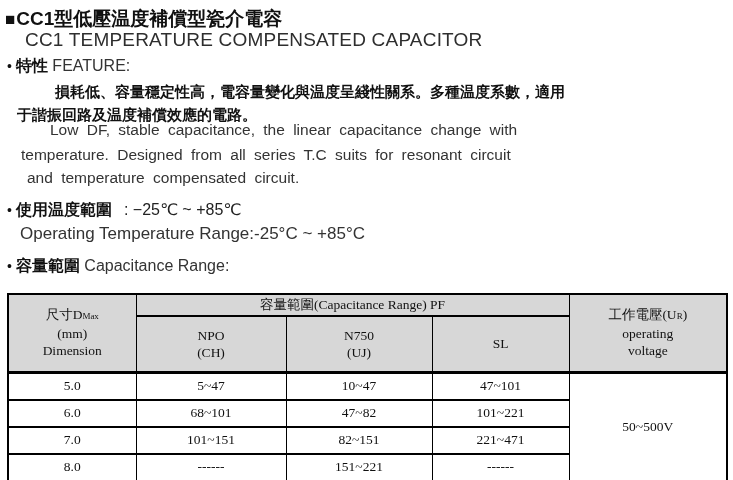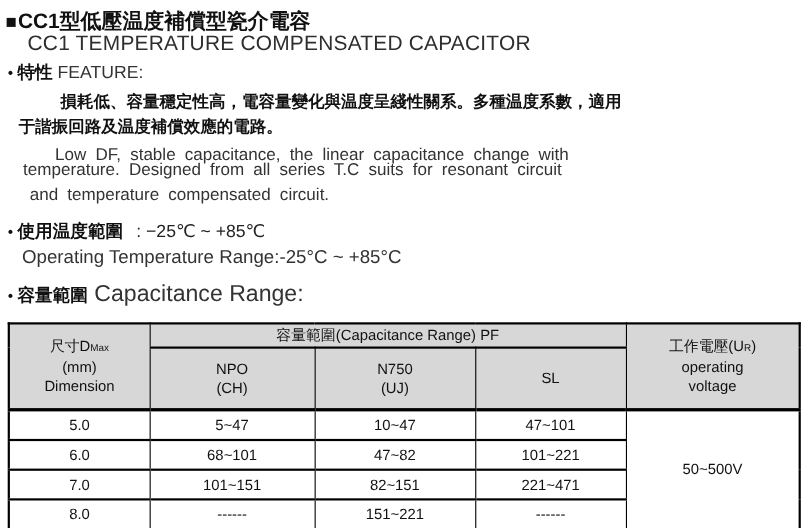--- a/index.html
+++ b/index.html
@@ -15,40 +15,40 @@
   #subtitle{left:25px;top:29px;font-size:19px;font-weight:500;color:#2e2e2e;letter-spacing:0.2px;}
 
   
   #feature-head{left:7px;top:56px;font-size:16px;}
   .bullet{font-size:14px;margin-right:4px;color:#111;}
   .zh-b{font-weight:bold;color:#111;}
   .en-t{color:#333;}
   #zh1{left:55px;top:83px;font-size:15px;font-weight:bold;color:#111;}
   #zh2{left:17px;top:106px;font-size:15px;font-weight:bold;color:#111;}
   .en-line{font-size:15.5px;color:#333;word-spacing:4px;}
-  #en1{left:50px;top:121px;margin-top:11px;}
+  #en1{left:50px;top:121px;}
   #en2{left:21px;top:146px;}
   #en3{left:27px;top:169px;}
 
   
   #temp-zh{left:7px;top:200px;font-size:16px;}
   #temp-zh .range{font-weight:normal;color:#222;padding-left:12px;}
   #temp-en{left:20px;top:224px;font-size:17px;color:#333;}
 
   
   #cap-head{left:7px;top:256px;font-size:16px;}
-  #cap-head .en-t{font-size:21px;}
+  #cap-head .en-t{font-size:16px;}
 
   
   #spec-table{position:absolute;left:7px;top:293px;width:719px;
               border-collapse:collapse;table-layout:fixed;
               font-size:13.5px;color:#111;text-align:center;}
   #spec-table th,#spec-table td{border:1px solid #000;padding:0;font-weight:normal;}
   #spec-table th{background:#d7d7d7;}
-  #spec-table{border:2px solid #000;}
+  #spec-table{border:2px solid #000;font-family:Liberation Serif, serif;}
   .hr1{height:22px;}
   .hr2{height:56px;}
   .hdr-deep{border-bottom:3px solid #000 !important;}
   .span-hdr{border-bottom:2px solid #000 !important;}
   #spec-table tbody td{height:25px;background:#fff;}
   #spec-table tbody tr + tr td{border-top:2px solid #000;}
   .small-sub{font-size:9px;letter-spacing:0;}
   .hdr-line{line-height:17px;}
   .col-dim{width:128px;} .col-npo{width:150px;} .col-n750{width:146px;}
   .col-sl{width:137px;} .col-v{width:158px;}

